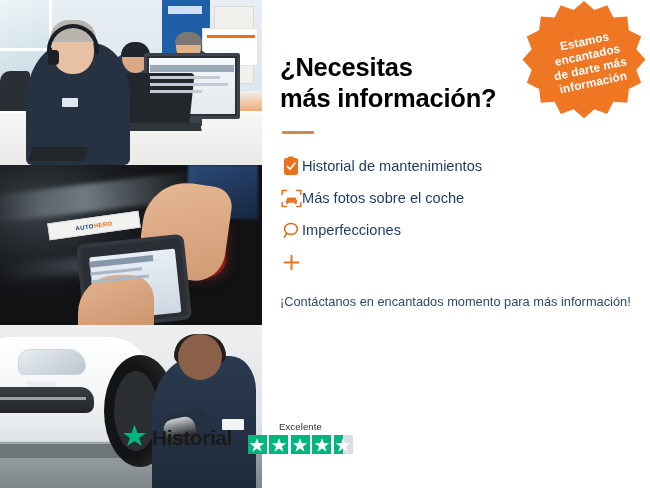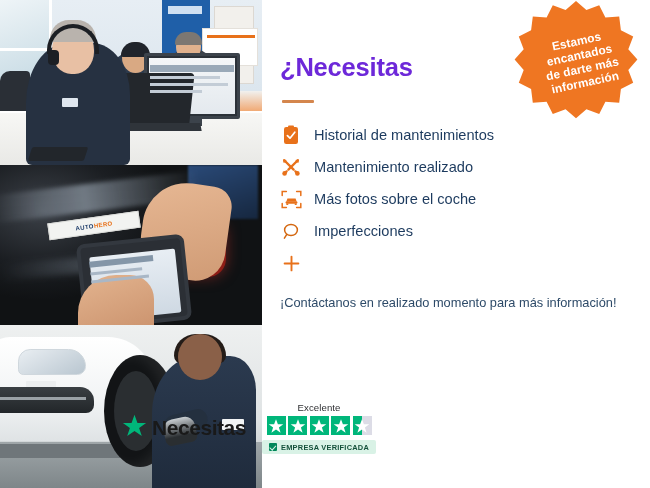--- a/index.html
+++ b/index.html
@@ -325,40 +325,39 @@
   .content {
     position: relative;
     flex: 1 1 auto;
     padding: 52px 28px 0 18px;
   }
 
   .headline {
     font-size: 25.5px;
     line-height: 1.22;
     font-weight: 700;
-    color: #6d28d9;
+    color: #000000;
     letter-spacing: -0.2px;
     max-width: 240px;
   }
 
   .rule {
     width: 32px;
     height: 3px;
     background: #d4864d;
     margin: 17px 0 16px 2px;
     border-radius: 1px;
   }
 
   
   .features { list-style: none; }
   .feature {
     display: flex;
     align-items: center;
     height: 32px;
-    gap: 12px;
   }
   .feature .ico {
     width: 22px; height: 22px;
     flex: 0 0 22px;
     display: flex; align-items: center; justify-content: center;
   }
   .feature .txt {
     font-size: 14.6px;
     color: #1c3a5e;
     white-space: nowrap;
@@ -574,50 +573,38 @@
           <span>Estamos</span>
           <span>encantados</span>
           <span>de darte más</span>
           <span>información</span>
         </div>
       </div>
     </div>
 
     <h1 class="headline">
       <span>¿Necesitas</span><br>
+      <span>más información?</span>
     </h1>
 
     <div class="rule"></div>
 
     <ul class="features">
 
       <li class="feature">
         <span class="ico">
           <svg width="18" height="20" viewBox="0 0 18 20">
             <rect x="2" y="2" width="14" height="17" rx="2.2" fill="#e8711a"></rect>
             <rect x="6" y="0.4" width="6" height="3.6" rx="1" fill="#e8711a"></rect>
             <path d="M5.4 10.6 L8 13.2 L12.8 7.2" fill="none" stroke="#ffffff" stroke-width="1.7" stroke-linecap="round" stroke-linejoin="round"></path>
           </svg>
         </span>
         <span class="txt">Historial de mantenimientos</span>
       </li>
 
-      <li class="feature">
-        <span class="ico">
-          <svg width="20" height="20" viewBox="0 0 20 20">
-            <path d="M3.2 3.2 L12.6 12.6 M16.8 16.8 L14.4 14.4" stroke="#e8711a" stroke-width="2.3" stroke-linecap="round"></path>
-            <path d="M16.8 3.2 L7.4 12.6 M3.2 16.8 L5.6 14.4" stroke="#e8711a" stroke-width="2.3" stroke-linecap="round"></path>
-            <path d="M2.3 2.3 L5.4 2.9 L5.0 5.8 L2.2 5.4 Z" fill="#e8711a"></path>
-            <path d="M17.7 2.3 L14.6 2.9 L15.0 5.8 L17.8 5.4 Z" fill="#e8711a"></path>
-            <circle cx="16.4" cy="16.4" r="2.3" fill="#e8711a"></circle>
-            <circle cx="3.6" cy="16.4" r="2.3" fill="#e8711a"></circle>
-          </svg>
-        </span>
-        <span class="txt">Mantenimiento realizado</span>
-      </li>
 
       <li class="feature">
         <span class="ico">
           <svg width="21" height="19" viewBox="0 0 21 19">
             <path d="M1.2 5.4 V1.6 H5.4 M15.6 1.6 H19.8 V5.4 M19.8 13.6 V17.4 H15.6 M5.4 17.4 H1.2 V13.6" fill="none" stroke="#e8711a" stroke-width="1.5" stroke-linecap="round"></path>
             <path d="M5.4 11.6 L6.4 8.4 h8.2 l1 3.2 z" fill="#e8711a"></path>
             <rect x="4.6" y="11.2" width="11.8" height="2.6" rx="1.2" fill="#e8711a"></rect>
             <rect x="5.2" y="13.4" width="2.2" height="1.5" rx="0.6" fill="#e8711a"></rect>
             <rect x="13.6" y="13.4" width="2.2" height="1.5" rx="0.6" fill="#e8711a"></rect>
           </svg>
@@ -638,32 +625,32 @@
       <li class="feature">
         <span class="ico">
           <svg width="19" height="19" viewBox="0 0 19 19">
             <path d="M9.5 2.6 V16.4 M2.6 9.5 H16.4" stroke="#e8711a" stroke-width="1.9" stroke-linecap="round"></path>
           </svg>
         </span>
       </li>
     </ul>
 
     <div class="copy">
-      <p>¡Contáctanos en realizado momento para más información!</p>
+      <p>¡Contáctanos en encantados momento para más información!</p>
     </div>
   </div>
 
   <div class="trust">
     <div class="tp-logo">
       <span>
         <svg width="25" height="24" viewBox="0 0 25 24">
           <path fill="#00b67a" d="M12.5 0.8 L15.45 8.9 H24.1 L17.1 13.9 L19.8 22 L12.5 17 L5.2 22 L7.9 13.9 L0.9 8.9 H9.55 Z"></path>
         </svg>
       </span>
-      <span class="tp-name">Necesitas</span>
+      <span class="tp-name">Historial</span>
     </div>
 
     <div class="tp-right">
       <div class="tp-excelente">Excelente</div>
 
       <div class="tp-stars">
         <span class="tp-star">
           <svg width="16" height="16" viewBox="0 0 16 16">
               <path fill="#ffffff" d="M8 1.2 L9.9 6.3 H15.3 L10.9 9.5 L12.6 14.7 L8 11.5 L3.4 14.7 L5.1 9.5 L0.7 6.3 H6.1 Z"></path>
             </svg>
@@ -683,20 +670,16 @@
               <path fill="#ffffff" d="M8 1.2 L9.9 6.3 H15.3 L10.9 9.5 L12.6 14.7 L8 11.5 L3.4 14.7 L5.1 9.5 L0.7 6.3 H6.1 Z"></path>
             </svg>
         </span>
         <span class="tp-star half">
           <svg width="16" height="16" viewBox="0 0 16 16">
               <path fill="#ffffff" d="M8 1.2 L9.9 6.3 H15.3 L10.9 9.5 L12.6 14.7 L8 11.5 L3.4 14.7 L5.1 9.5 L0.7 6.3 H6.1 Z"></path>
             </svg>
         </span>
       </div>
 
-      <div class="tp-verified">
-        <span class="chk"></span>
-        <span class="vtxt">EMPRESA VERIFICADA</span>
-      </div>
     </div>
   </div>
 
 </div>
 
 </body></html>

